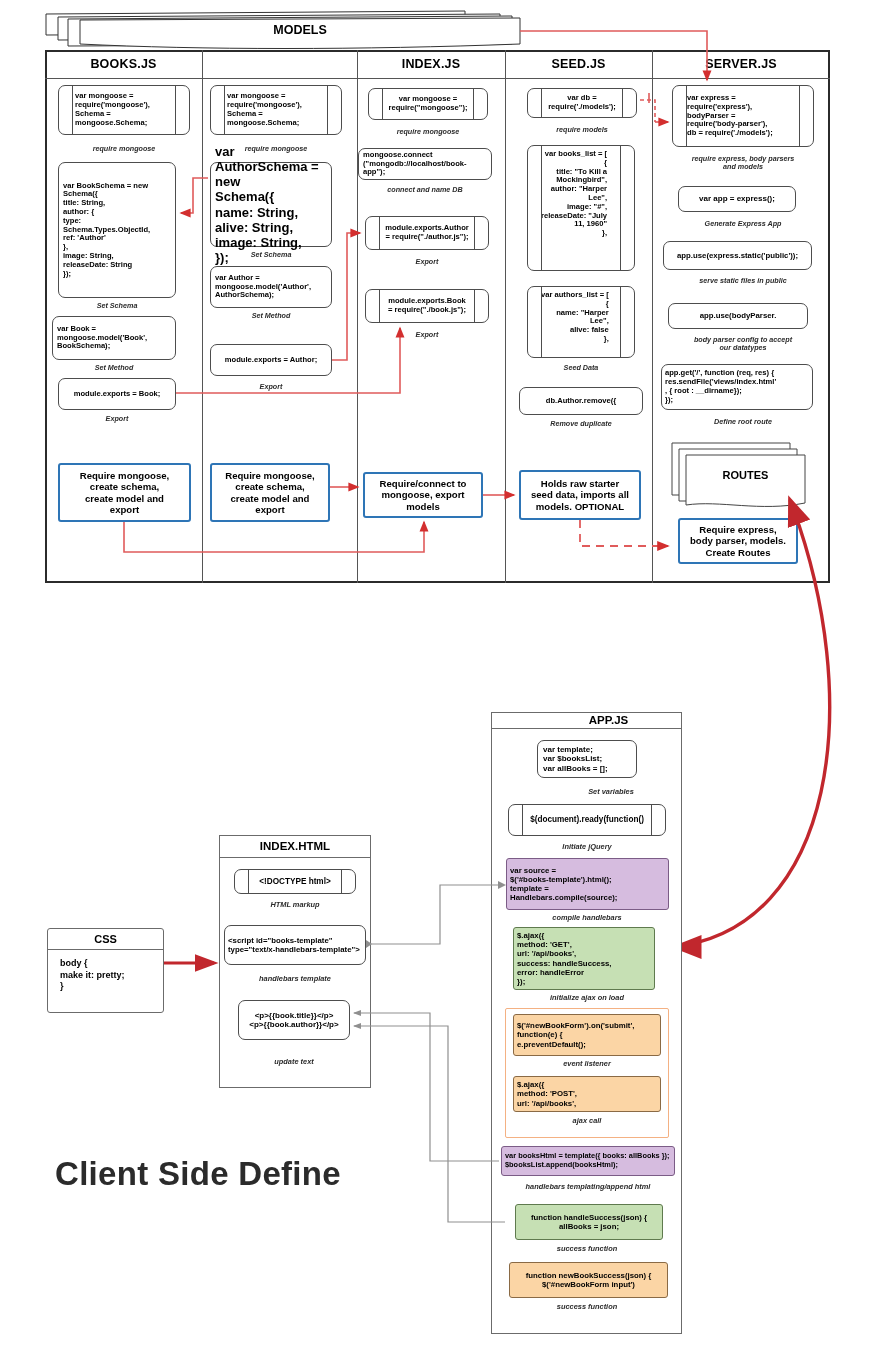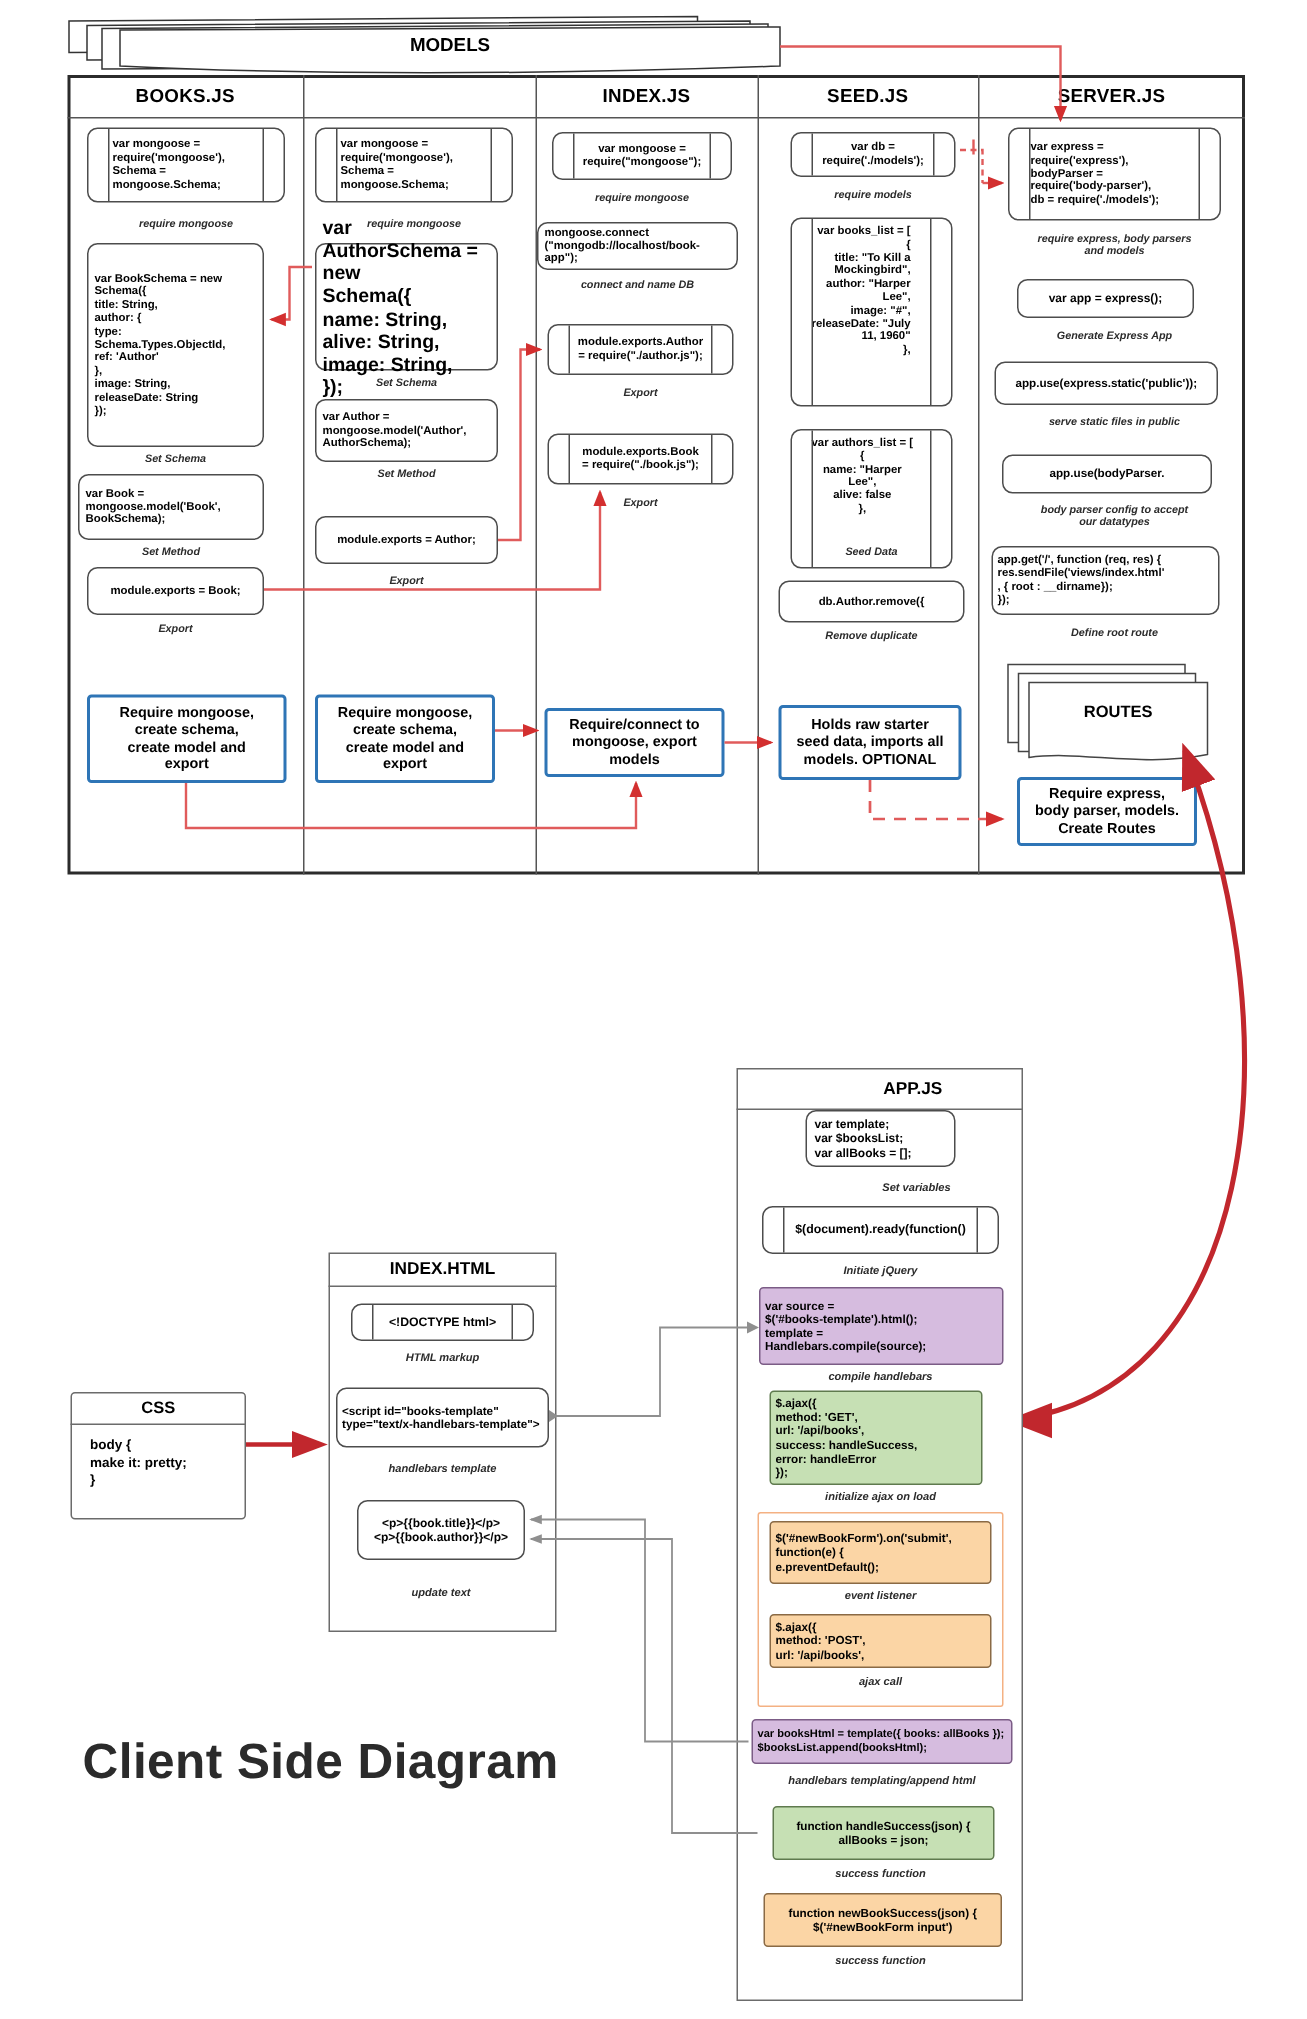--- a/index.html
+++ b/index.html
@@ -231,21 +231,21 @@
   {
   title: "To Kill a
 Mockingbird",
   author: "Harper
 Lee",
    image: "#",
    releaseDate: "July
 11, 1960"
   },</div>
 
-  <div class="tape left" style="left:527px;top:286px;width:108px;height:93px;font-size:7.6px;padding:4px 4px 12px 13px;justify-content:flex-start;text-align:center;align-items:flex-start;">var authors_list = [
+  <div class="tape left" style="left:527px;top:286px;width:108px;height:72px;font-size:7.6px;padding:4px 4px 12px 13px;justify-content:flex-start;text-align:right;align-items:flex-start;">var authors_list = [
   {
     name: "Harper
 Lee",
     alive: false
   },</div>
   <div class="cap" style="left:527px;top:364px;width:108px;font-size:7.2px;">Seed Data</div>
 
   <div class="box" style="left:519px;top:387px;width:124px;height:28px;font-size:7.6px;">db.Author.remove({</div>
   <div class="cap" style="left:519px;top:420px;width:124px;font-size:7.2px;">Remove duplicate</div>
 
@@ -335,21 +335,21 @@
 
   <div class="box left" style="left:224px;top:925px;width:142px;height:40px;font-size:7.8px;padding:3px;">&lt;script id="books-template"
 type="text/x-handlebars-template"&gt;</div>
   <div class="cap" style="left:224px;top:975px;width:142px;font-size:7.4px;">handlebars template</div>
 
   <div class="box" style="left:238px;top:1000px;width:112px;height:40px;font-size:8px;">&lt;p&gt;{{book.title}}&lt;/p&gt;
 &lt;p&gt;{{book.author}}&lt;/p&gt;</div>
   <div class="cap" style="left:238px;top:1058px;width:112px;font-size:7.4px;">update text</div>
 
   <div class="panel" style="left:491px;top:712px;width:191px;height:622px;"></div>
-  <div class="panel-hdr" style="left:491px;top:712px;width:191px;height:28px;font-size:11.5px;padding-left:44px;">APP.JS</div>
+  <div class="panel-hdr" style="left:491px;top:712px;width:191px;height:17px;font-size:11.5px;padding-left:44px;">APP.JS</div>
 
   <div class="box left" style="left:537px;top:740px;width:100px;height:38px;font-size:8px;padding:3px 5px;">var template;
 var $booksList;
 var allBooks = [];</div>
   <div class="cap" style="left:529px;top:788px;width:164px;font-size:7.4px;">Set variables</div>
 
   <div class="tape" style="left:508px;top:804px;width:158px;height:32px;font-size:8.2px;">$(document).ready(function()</div>
   <div class="cap" style="left:505px;top:843px;width:164px;font-size:7.4px;">Initiate jQuery</div>
 
   <div class="box left" style="left:506px;top:858px;width:163px;height:52px;font-size:7.8px;padding:3px;background:#d6bcdf;border-radius:3px;border-color:#7b5c86;">var source =
@@ -404,15 +404,15 @@
     <path d="M366,944 L440,944 L440,885 L504,885" fill="none" stroke="#8f8f8f" stroke-width="1.2"></path>
     <path d="M504,885 L370,885" fill="none" stroke="none"></path>
     <path d="M506,885 L498,881 L498,889 z" fill="#8f8f8f"></path>
     <path d="M372,944 L366,940 L366,948 z" fill="#8f8f8f"></path>
 
     <path d="M499,1161 L430,1161 L430,1013 L354,1013" fill="none" stroke="#8f8f8f" stroke-width="1.2" marker-end="url(#ahG)"></path>
 
     <path d="M505,1222 L448,1222 L448,1026 L354,1026" fill="none" stroke="#8f8f8f" stroke-width="1.2" marker-end="url(#ahG)"></path>
   </svg>
 
-  <div class="title-big" style="left:55px;top:1155px;width:400px;text-align:left;font-size:33px;">Client Side Diagram</div>
+  <div class="title-big" style="left:55px;top:1155px;width:400px;text-align:left;font-size:33px;">Client Side Define</div>
 
 </div>
 
 </body></html>

